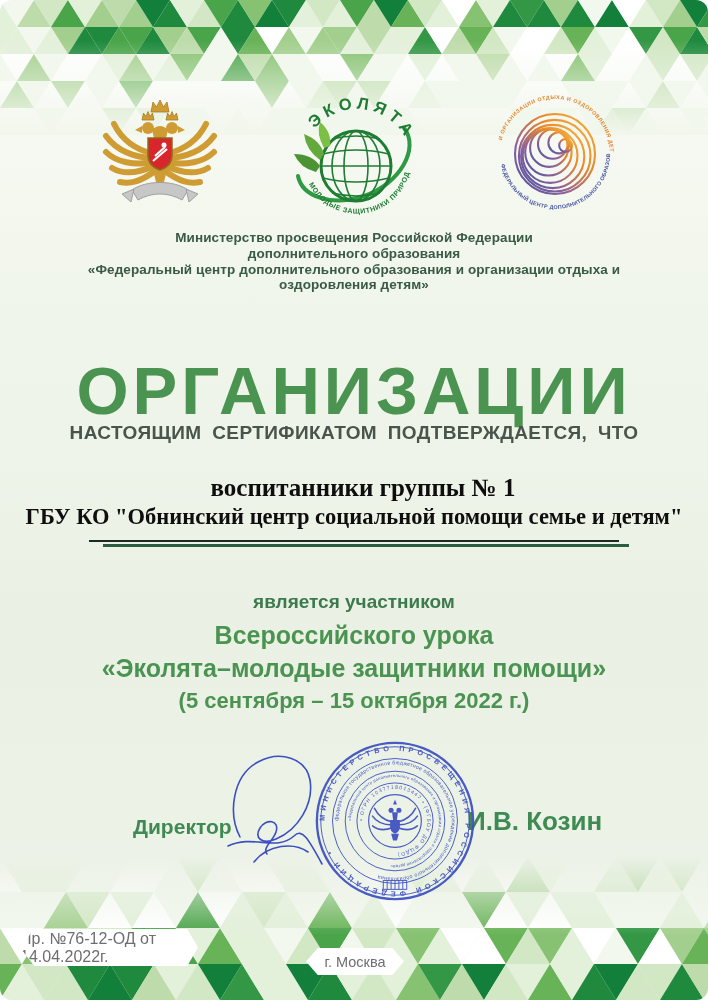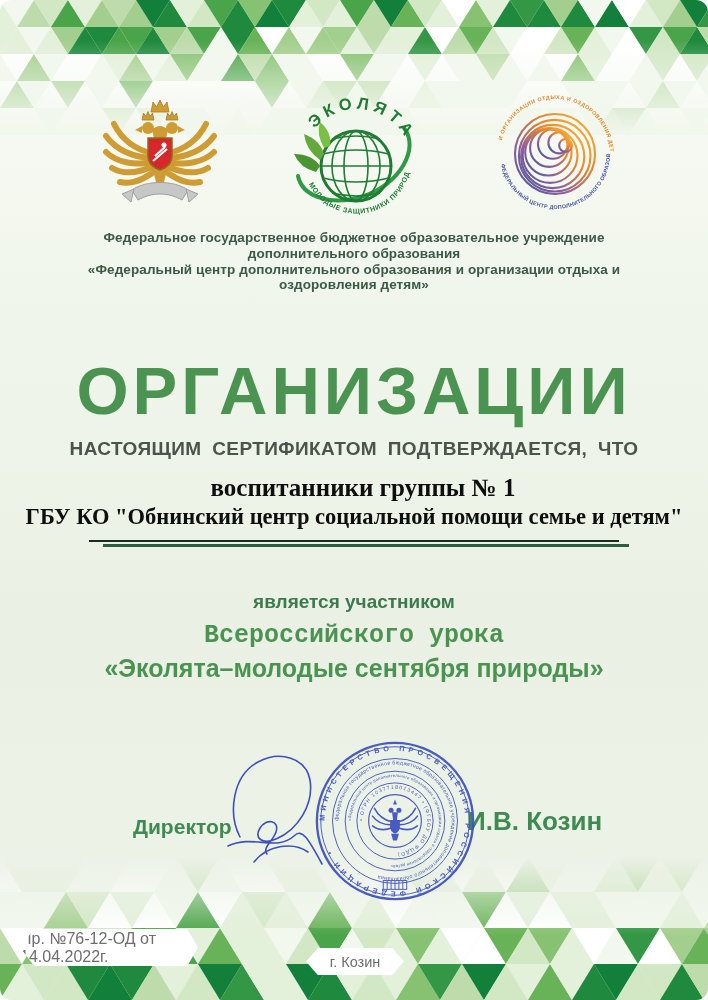--- a/index.html
+++ b/index.html
@@ -10,29 +10,29 @@
     font-family:"Liberation Sans",sans-serif;
   }
   .abs{position:absolute;}
   .cntr{left:0;right:0;text-align:center;}
   svg{display:block;}
 
   .org-lines{top:230px;font-size:13.5px;font-weight:bold;color:#3a5a44;line-height:15.8px;letter-spacing:.1px;}
   .org-lines span{display:block;}
 
   .cert-title{top:352px;font-size:67px;font-weight:bold;color:#4a9351;letter-spacing:4px;}
-  .cert-subtitle{top:438px;font-size:19px;font-weight:bold;color:#49544d;letter-spacing:.4px;word-spacing:5px;}
+  .cert-subtitle{top:422px;font-size:19px;font-weight:bold;color:#49544d;letter-spacing:.4px;word-spacing:5px;}
 
   .recip1{top:474px;font-family:"Liberation Serif",serif;font-weight:bold;font-size:25px;color:#0e0e0e;padding-left:18px;}
   .recip2{top:504px;font-family:"Liberation Serif",serif;font-weight:bold;font-size:22.5px;color:#0e0e0e;}
   .rule1{top:540px;left:89px;width:530px;height:2px;background:#1c2a20;}
   .rule2{top:544px;left:103px;width:526px;height:2.5px;background:#2d5c3e;}
 
   .intro{top:591px;font-size:19px;font-weight:bold;color:#3c7a4e;}
-  .event1{top:621px;font-size:25px;font-weight:bold;color:#4a9351;font-family:Liberation Mono, monospace;}
+  .event1{top:621px;font-size:25px;font-weight:bold;color:#4a9351;}
   .event2{top:654px;font-size:25px;font-weight:bold;color:#4a9351;}
   .dates{top:688px;font-size:22px;font-weight:bold;color:#4a9351;}
 
   .director{left:133px;top:806px;font-size:21px;font-weight:bold;color:#3f8a52;margin-top:9px;}
   .kozin{left:467px;top:806px;font-size:26px;font-weight:bold;color:#3f8a52;}
 
   .banner{background:#ffffff;color:#6e6e6e;display:flex;align-items:center;justify-content:center;z-index:4;}
   .banner-order{left:20px;top:929px;width:178px;height:37px;font-size:16px;
     clip-path:polygon(0 50%,8% 0,94% 0,100% 50%,94% 100%,8% 100%);}
   .banner-city{left:306px;top:948px;width:98px;height:27px;font-size:14.5px;
@@ -530,37 +530,38 @@
     </g>
     <text font-size="5.4" font-weight="bold" fill="#e8872b" letter-spacing="0.5" font-family="Liberation Sans, sans-serif">
       <textPath href="#fcdoTop" startOffset="8%">И ОРГАНИЗАЦИИ ОТДЫХА И ОЗДОРОВЛЕНИЯ ДЕТЕЙ</textPath>
     </text>
     <text font-size="5.4" font-weight="bold" fill="#4553a0" letter-spacing="0.3" font-family="Liberation Sans, sans-serif">
       <textPath href="#fcdoBot" startOffset="6%">ФЕДЕРАЛЬНЫЙ ЦЕНТР ДОПОЛНИТЕЛЬНОГО ОБРАЗОВАНИЯ</textPath>
     </text>
   </svg>
 
   <div class="abs cntr org-lines z2">
-    <span>Федеральное государственное бюджетное образовательное учреждение</span>
+    <span>Министерство просвещения Российской Федерации</span>
     <span>дополнительного образования</span>
     <span>«Федеральный центр дополнительного образования и организации отдыха и</span>
     <span>оздоровления детям»</span>
   </div>
 
   <div class="abs cntr cert-title z2">ОРГАНИЗАЦИИ</div>
   <div class="abs cntr cert-subtitle z2">НАСТОЯЩИМ СЕРТИФИКАТОМ ПОДТВЕРЖДАЕТСЯ, ЧТО</div>
 
   <div class="abs cntr recip1 z2">воспитанники группы № 1</div>
   <div class="abs cntr recip2 z2">ГБУ КО "Обнинский центр социальной помощи семье и детям"</div>
   <div class="abs rule1 z2"></div>
   <div class="abs rule2 z2"></div>
 
   <div class="abs cntr intro z2">является участником</div>
   <div class="abs cntr event1 z2">Всероссийского урока</div>
-  <div class="abs cntr event2 z2">«Эколята–молодые сентября природы»</div>
+  <div class="abs cntr event2 z2">«Эколята–молодые защитники помощи»</div>
+  <div class="abs cntr dates z2">(5 сентября – 15 октября 2022 г.)</div>
 
   <div class="abs director z2">Директор</div>
   <div class="abs kozin z2">И.В. Козин</div>
 
   <svg class="abs z2" style="left:210px;top:742px" width="150" height="135" viewBox="0 0 150 135">
     <g fill="none" stroke="#3c4fc1" stroke-width="1.6" stroke-linecap="round">
       <path d="M30,95 C18,72 22,34 48,20 C70,8 96,16 100,38 C104,62 88,88 66,97 C52,103 44,96 50,86 C56,76 70,78 66,90 C63,99 52,106 57,112"></path>
       <path d="M18,104 C44,92 66,110 84,94 C92,86 98,96 112,122"></path>
       <path d="M44,120 C58,102 84,100 98,110"></path>
     </g>
@@ -615,16 +616,16 @@
     <g stroke="#3c4fc1" stroke-width="1" fill="none">
       <rect x="73" y="146" width="24" height="9"></rect>
       <path d="M77,146 v9 M81,146 v9 M85,146 v9 M89,146 v9 M93,146 v9"></path>
     </g>
   </svg>
 
   <div class="abs banner banner-order">
     <span>Пр. №76-12-ОД от 14.04.2022г.</span>
   </div>
   <div class="abs banner banner-city">
-    <span>г. Козин</span>
+    <span>г. Москва</span>
   </div>
 
 </div>
 
 </body></html>

